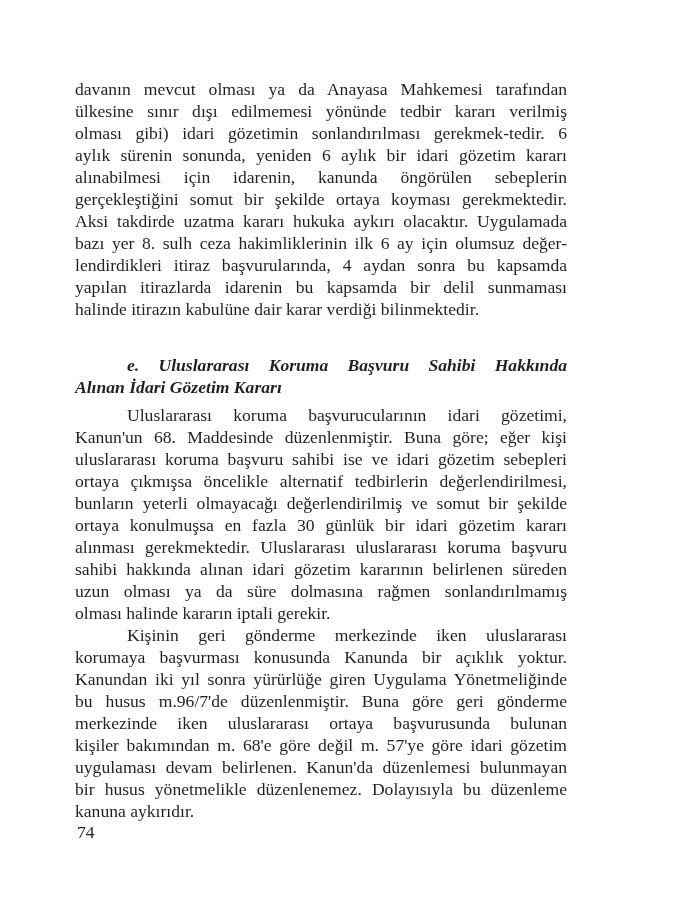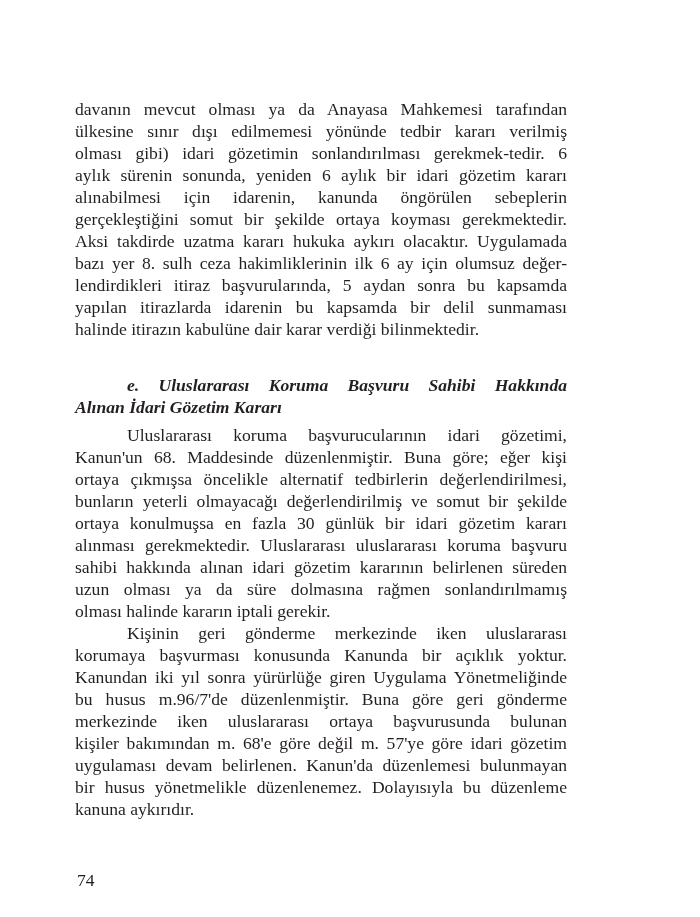--- a/index.html
+++ b/index.html
@@ -1,64 +1,65 @@
 <!DOCTYPE html>
 <html><head>
   <meta charset="utf-8">
   <style>
     html, body { margin: 0; padding: 0; background: #ffffff; }
     body { width: 700px; height: 917px; position: relative; overflow: hidden; }
     .page {
       position: absolute; left: 75px; top: 78px; width: 492px;
-      font-family: "Liberation Serif", serif; font-size: 17.6px; color: #231f20; margin-top: 20px;
+      font-family: "Liberation Serif", serif; font-size: 17.6px; color: #231f20;
     }
     .line {
       display: block; height: 22px; line-height: 22px; white-space: nowrap;
       text-align: justify; text-align-last: justify;
     }
     .line.last { text-align-last: left; }
     .indent { padding-left: 52px; }
     .gap { height: 34px; }
     .gap-small { height: 6px; }
     .heading .line { font-weight: bold; font-style: italic; }
     .pagenum {
       position: absolute; left: 77px; top: 822px;
-      font-family: "Liberation Serif", serif; font-size: 17.6px; color: #231f20; margin-top: 48px;
+      font-family: "Liberation Serif", serif; font-size: 17.6px; color: #231f20;
     }
   </style>
 </head>
 <body>
 
 <div class="page">
   <div class="paragraph">
     <span class="line">davanın mevcut olması ya da Anayasa Mahkemesi tarafından</span>
     <span class="line">ülkesine sınır dışı edilmemesi yönünde tedbir kararı verilmiş</span>
     <span class="line">olması gibi) idari gözetimin sonlandırılması gerekmek-tedir. 6</span>
     <span class="line">aylık sürenin sonunda, yeniden 6 aylık bir idari gözetim kararı</span>
     <span class="line">alınabilmesi için idarenin, kanunda öngörülen sebeplerin</span>
     <span class="line">gerçekleştiğini somut bir şekilde ortaya koyması gerekmektedir.</span>
     <span class="line">Aksi takdirde uzatma kararı hukuka aykırı olacaktır. Uygulamada</span>
     <span class="line">bazı yer 8. sulh ceza hakimliklerinin ilk 6 ay için olumsuz değer-</span>
-    <span class="line">lendirdikleri itiraz başvurularında, 5 aydan sonra bu kapsamda</span>
+    <span class="line">lendirdikleri itiraz başvurularında, 4 aydan sonra bu kapsamda</span>
     <span class="line">yapılan itirazlarda idarenin bu kapsamda bir delil sunmaması</span>
     <span class="line last">halinde itirazın kabulüne dair karar verdiği bilinmektedir.</span>
   </div>
 
   <div class="gap"></div>
 
   <div class="heading">
     <span class="line indent">e. Uluslararası Koruma Başvuru Sahibi Hakkında</span>
     <span class="line last">Alınan İdari Gözetim Kararı</span>
   </div>
 
   <div class="gap-small"></div>
 
   <div class="paragraph">
     <span class="line indent">Uluslararası koruma başvurucularının idari gözetimi,</span>
     <span class="line">Kanun'un 68. Maddesinde düzenlenmiştir. Buna göre; eğer kişi</span>
+    <span class="line">uluslararası koruma başvuru sahibi ise ve idari gözetim sebepleri</span>
     <span class="line">ortaya çıkmışsa öncelikle alternatif tedbirlerin değerlendirilmesi,</span>
     <span class="line">bunların yeterli olmayacağı değerlendirilmiş ve somut bir şekilde</span>
     <span class="line">ortaya konulmuşsa en fazla 30 günlük bir idari gözetim kararı</span>
     <span class="line">alınması gerekmektedir. Uluslararası uluslararası koruma başvuru</span>
     <span class="line">sahibi hakkında alınan idari gözetim kararının belirlenen süreden</span>
     <span class="line">uzun olması ya da süre dolmasına rağmen sonlandırılmamış</span>
     <span class="line last">olması halinde kararın iptali gerekir.</span>
   </div>
 
   <div class="paragraph">

